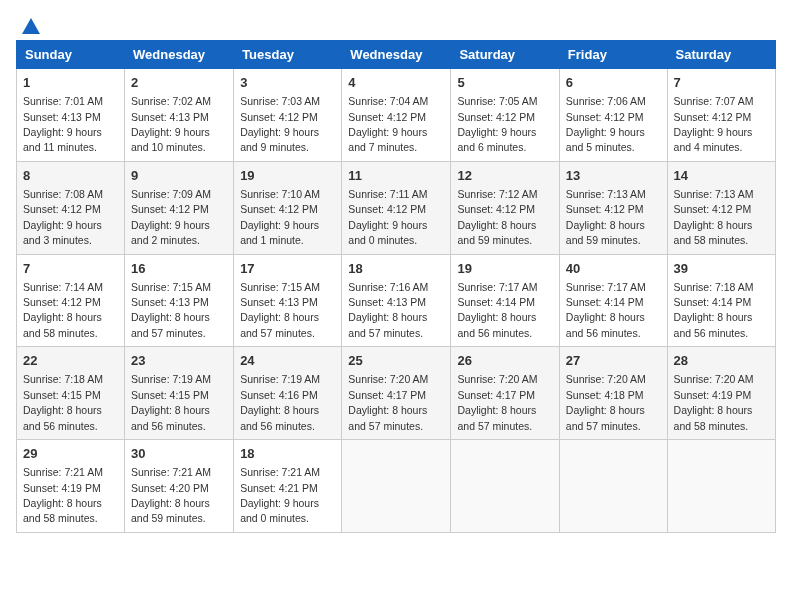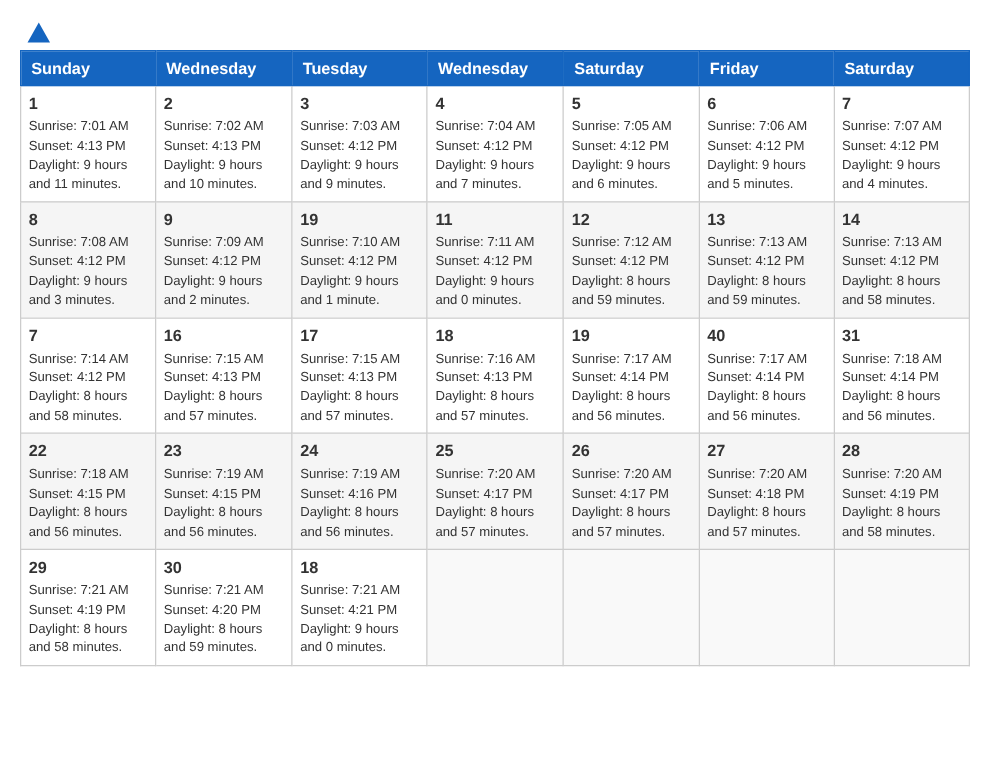--- a/index.html
+++ b/index.html
@@ -189,21 +189,21 @@
       </td>
         <td>
         <span class="day-number">19</span>
         <span class="day-info">Sunrise: 7:17 AM<br>Sunset: 4:14 PM<br>Daylight: 8 hours and 56 minutes.</span>
       </td>
         <td>
         <span class="day-number">40</span>
         <span class="day-info">Sunrise: 7:17 AM<br>Sunset: 4:14 PM<br>Daylight: 8 hours and 56 minutes.</span>
       </td>
         <td>
-        <span class="day-number">31</span>
+        <span class="day-number">39</span>
         <span class="day-info">Sunrise: 7:18 AM<br>Sunset: 4:14 PM<br>Daylight: 8 hours and 56 minutes.</span>
       </td>
       </tr>
       <tr>
         <td>
         <span class="day-number">22</span>
         <span class="day-info">Sunrise: 7:18 AM<br>Sunset: 4:15 PM<br>Daylight: 8 hours and 56 minutes.</span>
       </td>
         <td>
         <span class="day-number">23</span>

